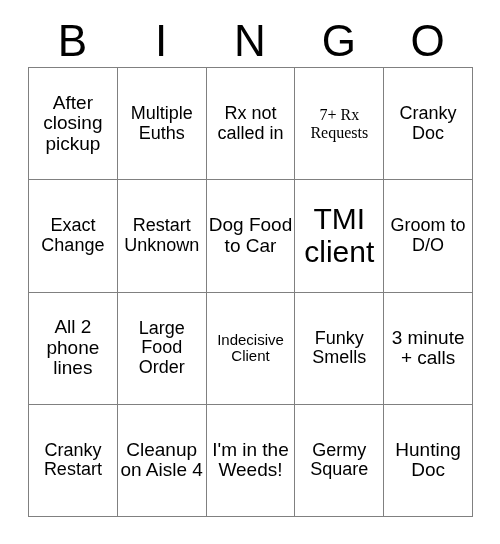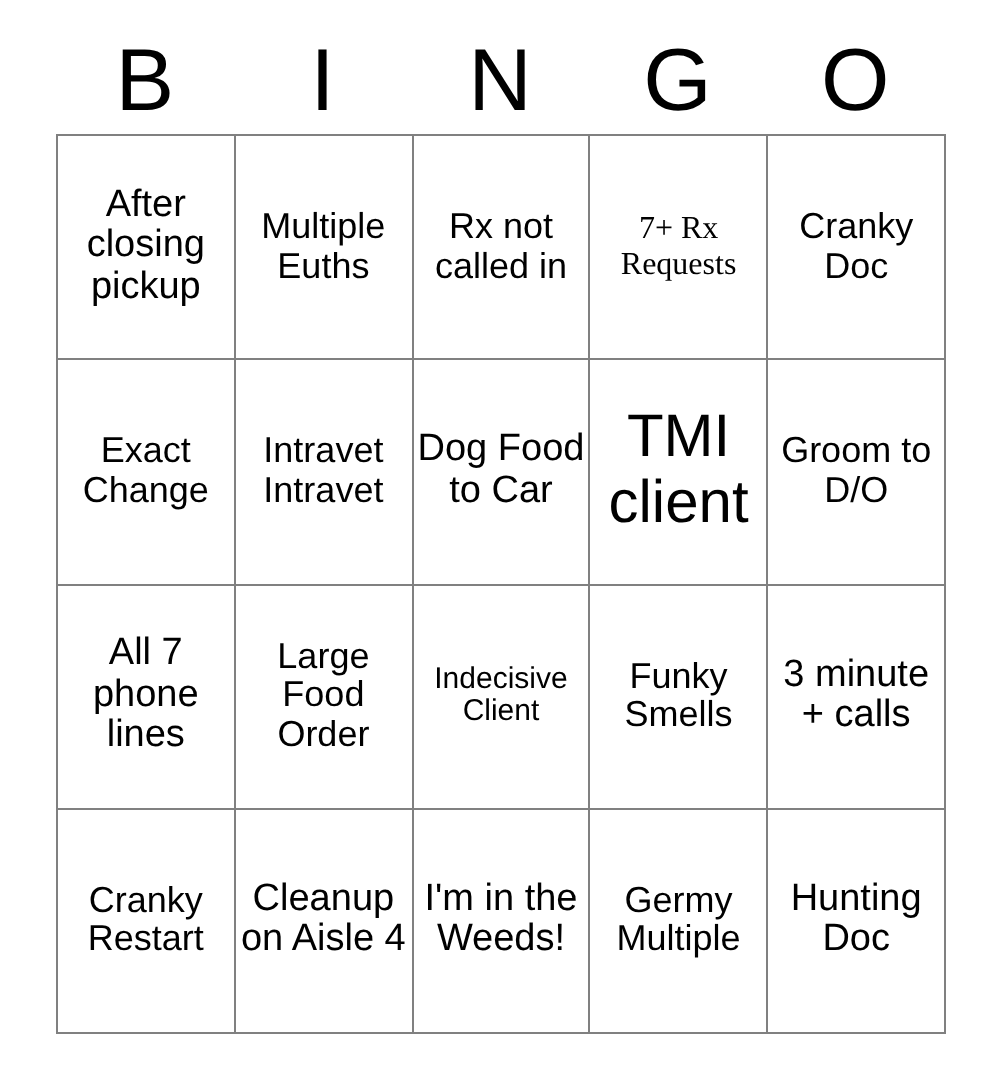--- a/index.html
+++ b/index.html
@@ -117,35 +117,35 @@
           </td>
         <td class="bingo-cell fs-lg">
             <span class="cell-text">Cranky Doc</span>
           </td>
       </tr>
       <tr>
         <td class="bingo-cell fs-lg">
             <span class="cell-text">Exact Change</span>
           </td>
         <td class="bingo-cell fs-lg">
-            <span class="cell-text">Intravet Intravet</span>
+            <span class="cell-text">Restart Unknown</span>
           </td>
         <td class="bingo-cell fs-md">
             <span class="cell-text">Dog Food to Car</span>
           </td>
         <td class="bingo-cell fs-xl">
             <span class="cell-text">TMI client</span>
           </td>
         <td class="bingo-cell fs-lg">
             <span class="cell-text">Groom to D/O</span>
           </td>
       </tr>
       <tr>
         <td class="bingo-cell fs-md">
-            <span class="cell-text">All 7 phone lines</span>
+            <span class="cell-text">All 2 phone lines</span>
           </td>
         <td class="bingo-cell fs-lg">
             <span class="cell-text">Large Food Order</span>
           </td>
         <td class="bingo-cell fs-xs">
             <span class="cell-text">Indecisive Client</span>
           </td>
         <td class="bingo-cell fs-lg">
             <span class="cell-text">Funky Smells</span>
           </td>
@@ -157,21 +157,21 @@
         <td class="bingo-cell fs-lg">
             <span class="cell-text">Cranky Restart</span>
           </td>
         <td class="bingo-cell fs-md">
             <span class="cell-text">Cleanup on Aisle 4</span>
           </td>
         <td class="bingo-cell fs-md">
             <span class="cell-text">I'm in the Weeds!</span>
           </td>
         <td class="bingo-cell fs-lg">
-            <span class="cell-text">Germy Multiple</span>
+            <span class="cell-text">Germy Square</span>
           </td>
         <td class="bingo-cell fs-md">
             <span class="cell-text">Hunting Doc</span>
           </td>
       </tr>
     </tbody>
   </table>
 
 </div>
 

